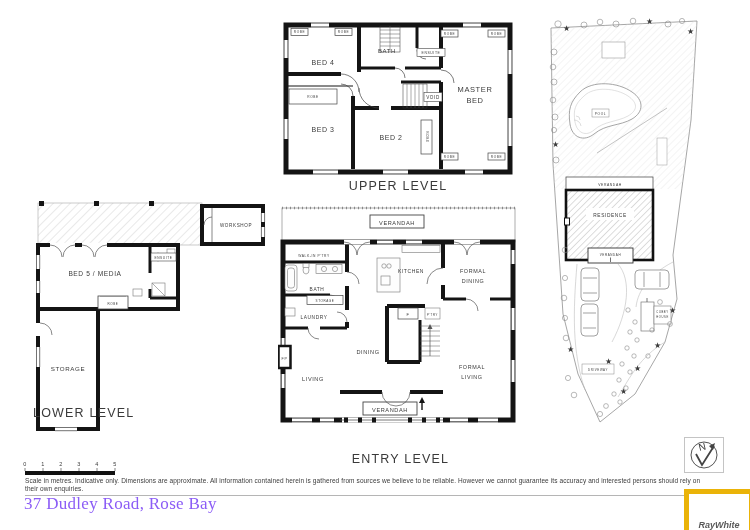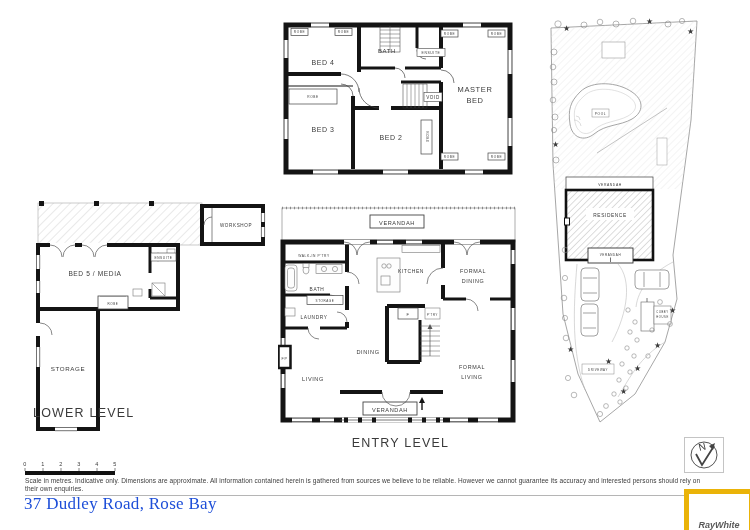--- a/index.html
+++ b/index.html
@@ -7,21 +7,21 @@
         font-family:"Liberation Sans",sans-serif;}
   .abs{position:absolute;}
   .caption{position:absolute;color:#3a3a3a;font-size:12.5px;letter-spacing:1.2px;
            font-family:"Liberation Sans",sans-serif;}
   .caption.center{text-align:center;}
   svg text{fill:#3a3a3a;font-family:"Liberation Sans",sans-serif;letter-spacing:0.6px;}
   .disclaimer{position:absolute;left:25px;top:477px;width:676px;font-size:6.5px;
               color:#3a3a3a;letter-spacing:0.1px;border-bottom:1px solid #b5b5b5;
               padding-bottom:2px;line-height:8px;}
   .address{position:absolute;left:24px;top:494px;font-family:"Liberation Serif",serif;
-           font-size:17px;color:#1d4ed8;letter-spacing:0.3px;}
+           font-size:17px;color:#8b5cf6;letter-spacing:0.3px;}
   .brandbox{position:absolute;left:684px;top:489px;width:60px;height:39px;background:#fff;
             border:5px solid #eab308;}
   .brandbox span{position:absolute;bottom:3px;left:0;width:100%;text-align:center;
                  font-style:italic;font-weight:bold;font-size:9px;color:#5a5a5a;}
 </style>
 </head>
 <body>
 
 <div class="page">
 
@@ -125,20 +125,21 @@
       <rect x="134" y="26.5" width="28" height="8" fill="#fff" stroke="#444" stroke-width="0.6"></rect>
       <text x="148" y="32.3" font-size="3.4">ENSUITE</text>
       <text x="192" y="70" font-size="7.5">MASTER</text>
       <text x="192" y="81" font-size="7.5">BED</text>
       <rect x="141" y="70.5" width="18" height="9" fill="#fff" stroke="#444" stroke-width="0.6"></rect>
       <text x="150" y="77.2" font-size="4.6">VOID</text>
       <text x="40" y="110" font-size="7">BED 3</text>
       <text x="108" y="118" font-size="7">BED 2</text>
     </g>
   </svg>
+  <div class="caption center" style="left:283px;top:179px;width:230px">UPPER LEVEL</div>
 
   <svg class="abs" style="left:25px;top:197px" width="245" height="240" viewBox="0 0 245 240">
     <defs>
       <pattern id="hatchLow" width="6" height="6" patternUnits="userSpaceOnUse" patternTransform="rotate(45)">
         <line x1="0" y1="0" x2="0" y2="6" stroke="#d4d4d4" stroke-width="1"></line>
       </pattern>
     </defs>
     <g>
       <rect x="13" y="6" width="164" height="42" fill="url(#hatchLow)" stroke="#a8a8a8" stroke-width="0.6"></rect>
       <rect x="14" y="4" width="5" height="5" fill="#141414"></rect>
@@ -352,21 +353,21 @@
       <rect x="120" y="110" width="20" height="11" fill="#fff" stroke="#444" stroke-width="0.7"></rect>
       <text x="130" y="118" font-size="4">F</text>
       <rect x="147" y="110" width="15" height="11" fill="#fff" stroke="#666" stroke-width="0.5"></rect>
       <text x="154.5" y="117.8" font-size="2.8">P'TRY</text>
       <text x="90" y="156" font-size="5.6">DINING</text>
       <text x="35" y="183" font-size="5.6">LIVING</text>
       <text x="194" y="171" font-size="5.4">FORMAL</text>
       <text x="194" y="181" font-size="5.4">LIVING</text>
     </g>
   </svg>
-  <div class="caption center" style="left:278px;top:436px;width:245px">ENTRY LEVEL</div>
+  <div class="caption center" style="left:278px;top:452px;width:245px">ENTRY LEVEL</div>
 
   <svg class="abs" style="left:540px;top:12px" width="186" height="420" viewBox="0 0 186 420">
     <defs>
       <pattern id="hatchSite" width="5" height="5" patternUnits="userSpaceOnUse" patternTransform="rotate(45)">
         <line x1="0" y1="0" x2="0" y2="5" stroke="#e3e3e3" stroke-width="0.8"></line>
       </pattern>
       <pattern id="hatchRes" width="4.5" height="4.5" patternUnits="userSpaceOnUse" patternTransform="rotate(45)">
         <line x1="0" y1="0" x2="0" y2="4.5" stroke="#a8a8a8" stroke-width="0.8"></line>
       </pattern>
       <clipPath id="lotClip">

